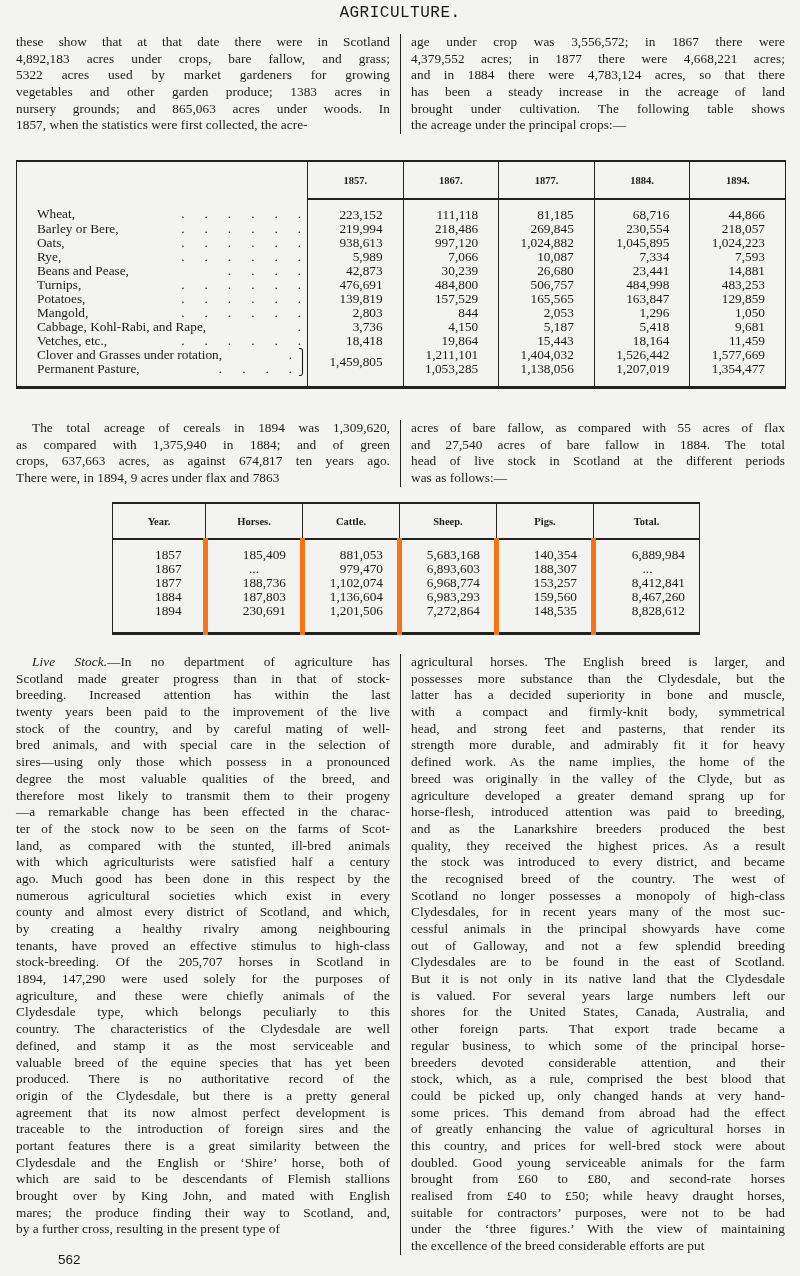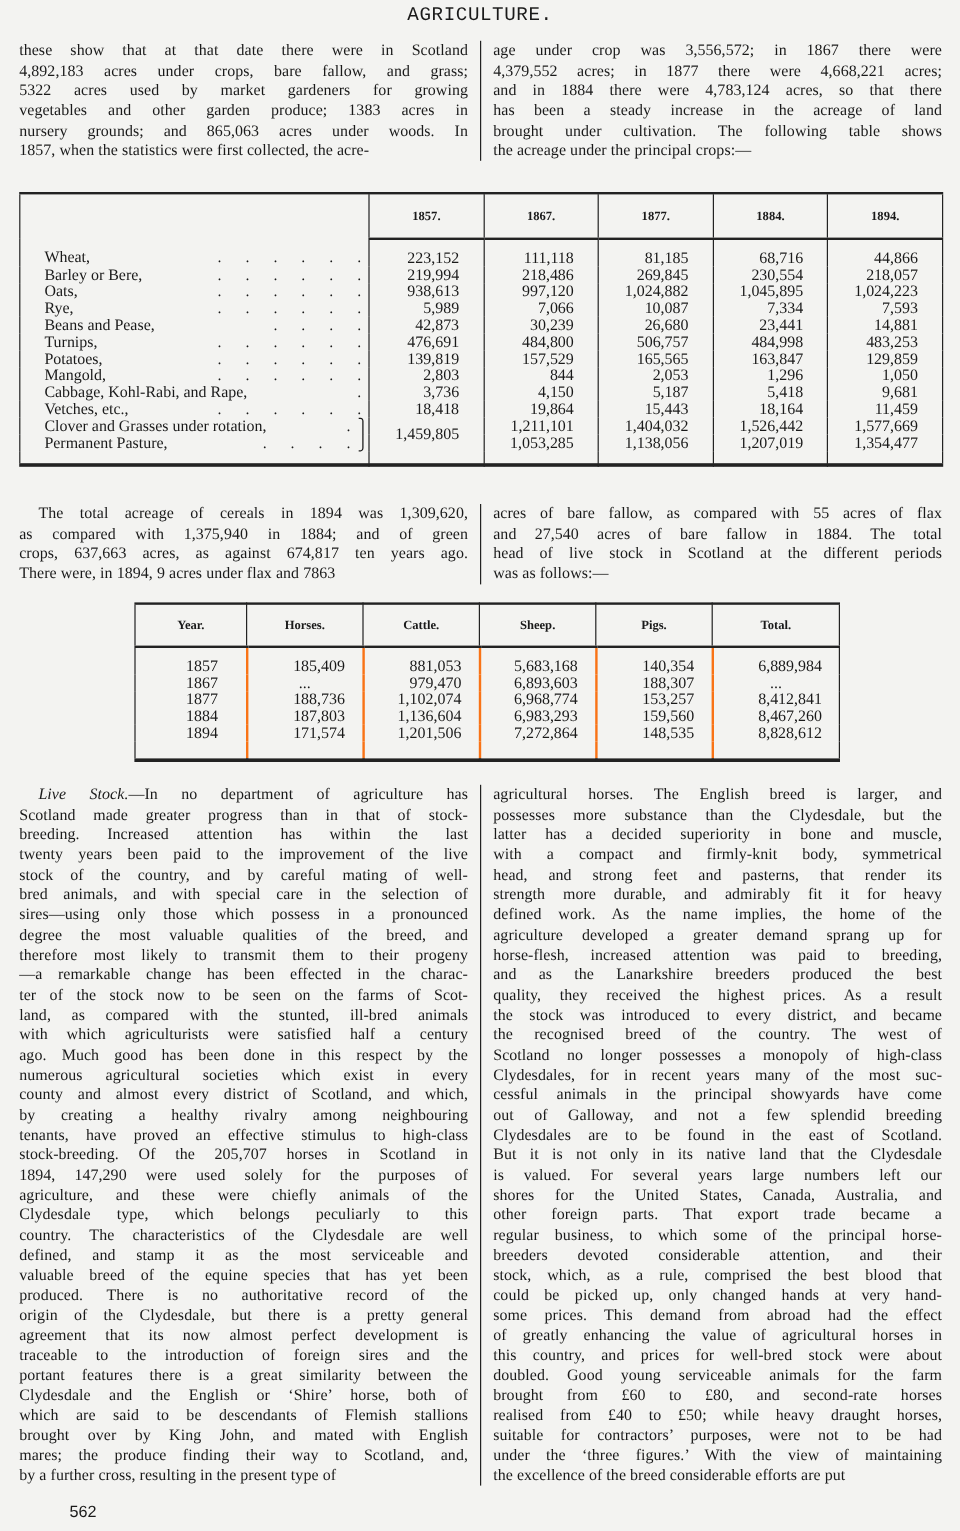--- a/index.html
+++ b/index.html
@@ -55,21 +55,21 @@
     position: absolute; top: 502px; left: 112px; width: 588px;
     border-top: 2px solid #222; border-bottom: 3px solid #222;
     border-left: 1.5px solid #222; border-right: 1.5px solid #222;
   }
   .stock th {
     font-size: 10.5px; font-weight: bold; height: 34px;
     border-bottom: 2px solid #222; border-left: 1px solid #222;
     text-align: center; padding: 0;
   }
   .stock th:first-child { border-left: none; }
-  .stock td { font-size: 13.3px; line-height: 14px; padding: 0; border-left: 2px solid #f97316; }
+  .stock td { font-size: 13.3px; line-height: 14px; padding: 0; border-left: 5px solid #f97316; }
   .stock td:first-child { border-left: none; text-align: left; padding-left: 42px; }
   .stock td.n { text-align: right; padding-right: 14px; }
   .stock td.c { text-align: center; }
   .stock tr.first td { padding-top: 8px; margin-left: 32px; }
   .stock tr.spacer td { height: 14px; }
 
   .page-number {
     position: absolute; top: 1252px; left: 58px; font-size: 13.5px;
     font-family: Liberation Sans, sans-serif;
   }
@@ -271,21 +271,21 @@
       <tr>
         <td>1884</td>
         <td class="n">187,803</td>
         <td class="n">1,136,604</td>
         <td class="n">6,983,293</td>
         <td class="n">159,560</td>
         <td class="n">8,467,260</td>
       </tr>
       <tr>
         <td>1894</td>
-        <td class="n">171,574</td>
+        <td class="n">230,691</td>
         <td class="n">1,201,506</td>
         <td class="n">7,272,864</td>
         <td class="n">148,535</td>
         <td class="n">8,828,612</td>
       </tr>
       <tr class="spacer">
         <td></td>
         <td></td>
         <td></td>
         <td></td>
@@ -334,22 +334,23 @@
       <span class="line last">by a further cross, resulting in the present type of</span>
     </div>
   <div class="col right" id="ls-right">
       <span class="line">agricultural horses. The English breed is larger, and</span>
       <span class="line">possesses more substance than the Clydesdale, but the</span>
       <span class="line">latter has a decided superiority in bone and muscle,</span>
       <span class="line">with a compact and firmly-knit body, symmetrical</span>
       <span class="line">head, and strong feet and pasterns, that render its</span>
       <span class="line">strength more durable, and admirably fit it for heavy</span>
       <span class="line">defined work. As the name implies, the home of the</span>
+      <span class="line">breed was originally in the valley of the Clyde, but as</span>
       <span class="line">agriculture developed a greater demand sprang up for</span>
-      <span class="line">horse-flesh, increased attention was paid to breeding,</span>
+      <span class="line">horse-flesh, introduced attention was paid to breeding,</span>
       <span class="line">and as the Lanarkshire breeders produced the best</span>
       <span class="line">quality, they received the highest prices. As a result</span>
       <span class="line">the stock was introduced to every district, and became</span>
       <span class="line">the recognised breed of the country. The west of</span>
       <span class="line">Scotland no longer possesses a monopoly of high-class</span>
       <span class="line">Clydesdales, for in recent years many of the most suc-</span>
       <span class="line">cessful animals in the principal showyards have come</span>
       <span class="line">out of Galloway, and not a few splendid breeding</span>
       <span class="line">Clydesdales are to be found in the east of Scotland.</span>
       <span class="line">But it is not only in its native land that the Clydesdale</span>

